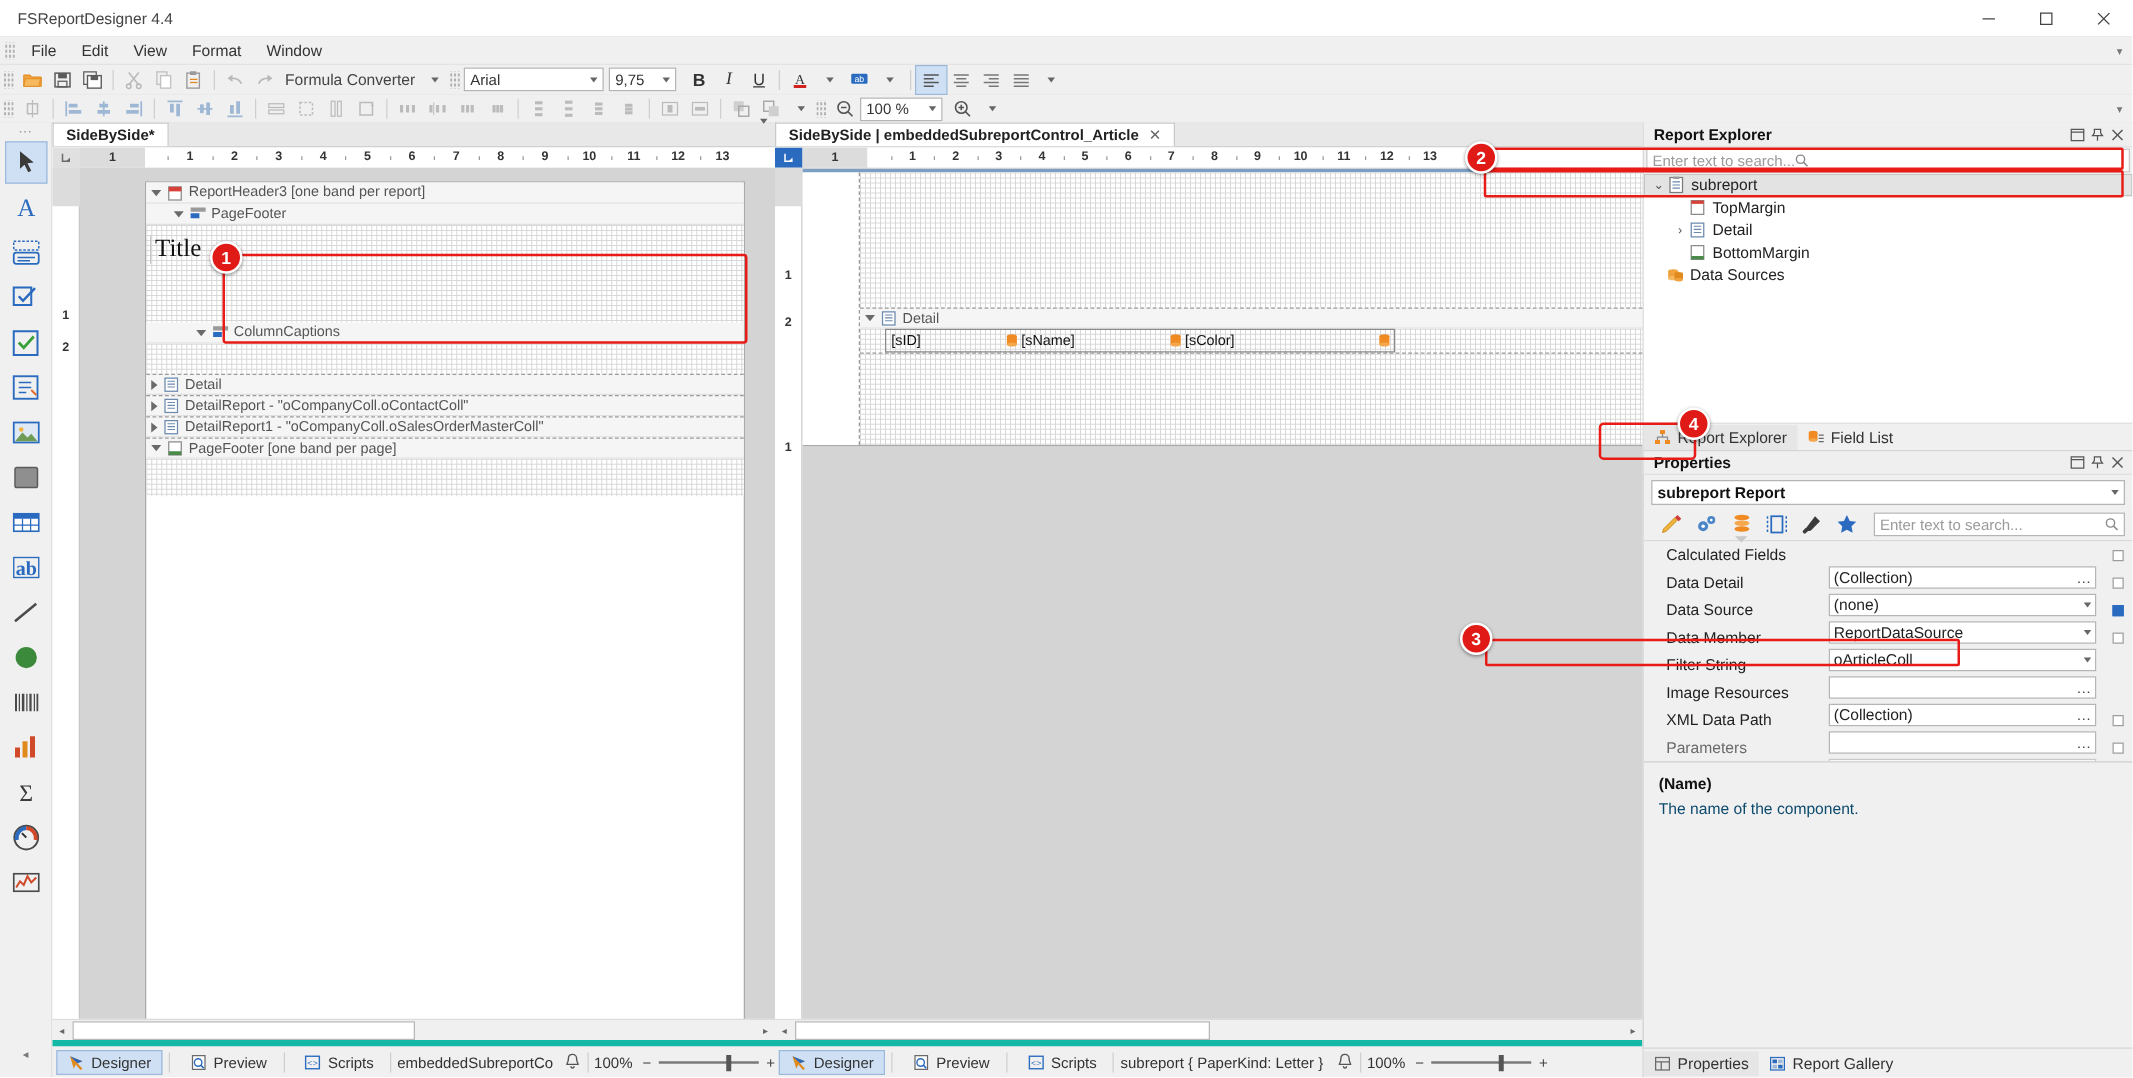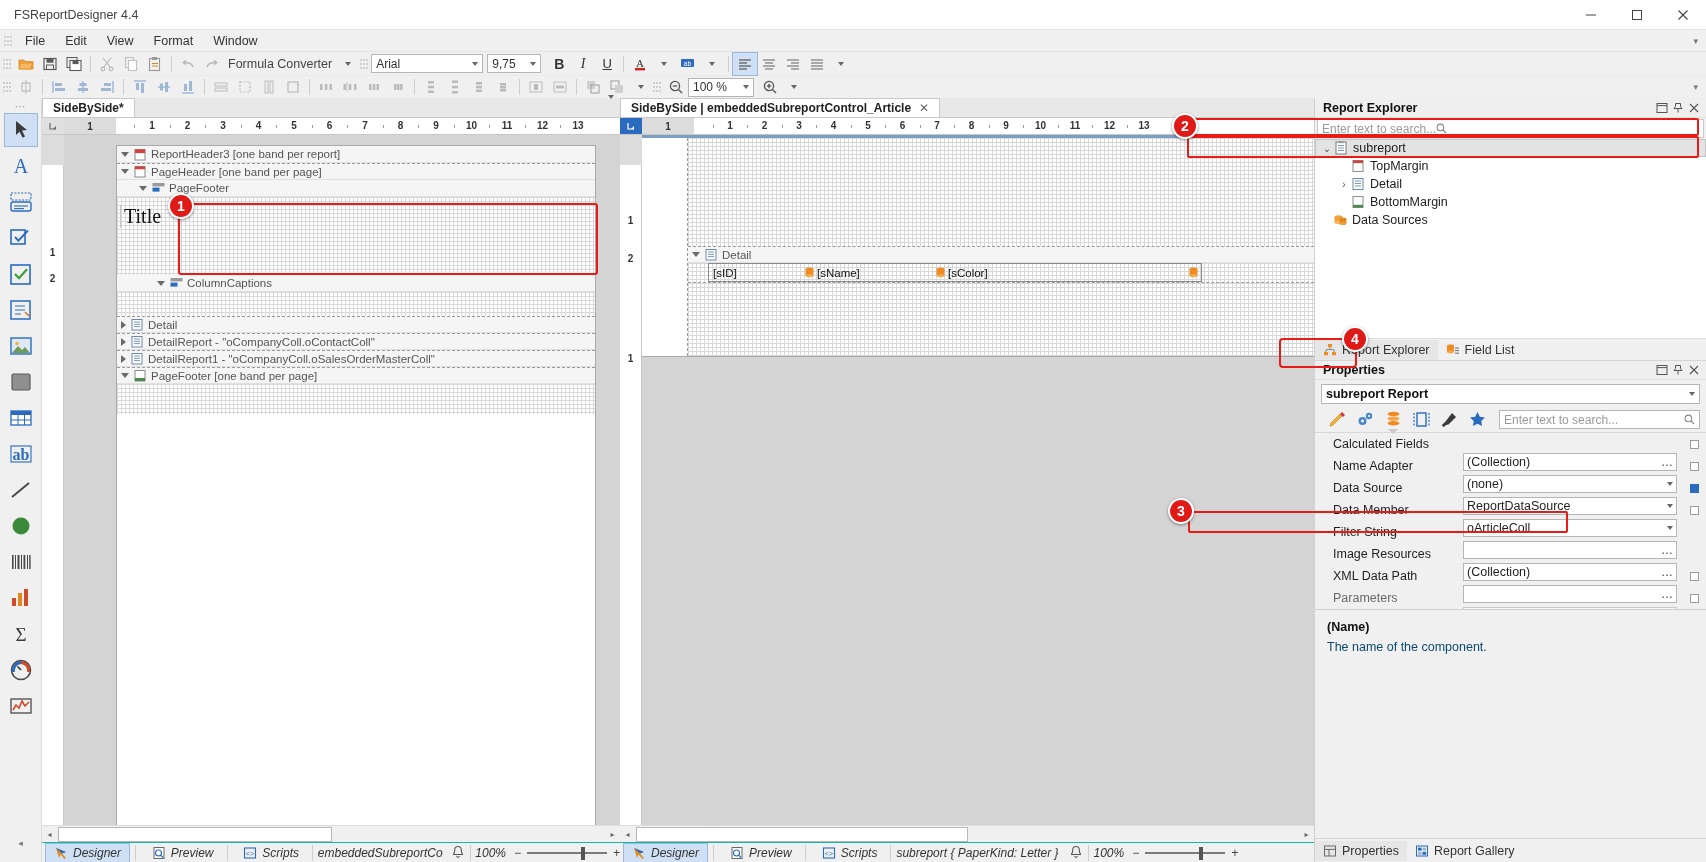--- a/index.html
+++ b/index.html
@@ -92,22 +92,22 @@
           background:#e01b17; color:#fff; font-size:14px; font-weight:bold;
           display:flex;align-items:center;justify-content:center;
           border:2px solid #ffffff; box-shadow:0 1px 3px rgba(0,0,0,.45); z-index:60; }
   .selbox{ position:absolute; border:1px solid #7a8fa6; background:#ededed; }
   .handle{ position:absolute; width:5px;height:5px;background:#4a6f99; }
   .hscrollbar{ height:17px; background:#f0f0f0; display:flex; align-items:center;
                border-top:1px solid #dcdcdc; }
   .sbarrow{ width:15px;height:15px; display:flex;align-items:center;justify-content:center;
             background:#f0f0f0; color:#666; font-size:8px;}
   .sbtrack{ flex:1; height:15px; background:#fff; border:1px solid #b8b8b8; margin:0 1px;}
-  .statusbar{ height:20px; background:#f0f0f0; display:flex; align-items:center;
-              border-top:1px solid #14b8a6; font-size:12px; color:#333;font-style:italic; }
+  .statusbar{ height:30px; background:#f0f0f0; display:flex; align-items:center;
+              border-top:5px solid #14b8a6; font-size:12px; color:#333; }
   .stab{ display:flex; align-items:center; padding:2px 8px; height:20px; margin-left:3px;}
   .stab.sel{ background:#cfe0f5; border:1px solid #9bb9db; }
   .ssep{ width:1px;height:16px;background:#cfcfcf;margin:0 5px;}
   .zoomslider{ display:flex; align-items:center; }
   .ztrack{ width:80px; height:2px; background:#7a7a7a; position:relative; margin:0 6px;}
   .zthumb{ position:absolute; width:4px;height:13px;background:#555; top:-5px; }
   
   .rightdock{ width:392px; flex:0 0 392px; display:flex; flex-direction:column;
               background:#f0f0f0; border-left:1px solid #d0d0d0; }
   .dockhdr{ height:20px; background:#efefef; display:flex; align-items:center;
@@ -709,30 +709,20 @@
             <span class="tri"></span>
             <span class="bandicon">
               <svg width="12" height="13" viewBox="0 0 12 13">
                   <rect x="1" y="1.5" width="10" height="10.5" fill="#fff" stroke="#8a8a8a" stroke-width="1"></rect>
                   <rect x="1" y="1.5" width="10" height="3.6" fill="#d8413a"></rect>
                 </svg>
             </span>
             <span>ReportHeader3 [one band per report]</span>
           </div>
 
-          <div class="bandhdr">
-            <span class="tri"></span>
-            <span class="bandicon">
-              <svg width="12" height="13" viewBox="0 0 12 13">
-                  <rect x="1" y="1.5" width="10" height="10.5" fill="#fff" stroke="#8a8a8a" stroke-width="1"></rect>
-                  <rect x="1" y="1.5" width="10" height="2.8" fill="#d8413a"></rect>
-                </svg>
-            </span>
-            <span>PageHeader [one band per page]</span>
-          </div>
 
           <div class="bandhdr" style="border-top:none;padding-left:22px;">
             <span class="tri"></span>
             <span class="bandicon">
               <svg width="13" height="11" viewBox="0 0 13 11">
                   <rect x="0.5" y="1" width="12" height="3.4" fill="#9a9a9a"></rect>
                   <rect x="0.5" y="5.6" width="7" height="4" fill="#2a6bbf"></rect>
                 </svg>
             </span>
             <span>PageFooter</span>
@@ -933,21 +923,21 @@
                       <g stroke="#6a89ad" stroke-width=".9">
                         <line x1="3" y1="4" x2="9" y2="4"></line>
                         <line x1="3" y1="6.3" x2="9" y2="6.3"></line>
                         <line x1="3" y1="8.6" x2="9" y2="8.6"></line>
                       </g>
                     </svg>
                 </span>
                 <span>Detail</span>
               </div>
               <div class="gridarea" style="height:20px;position:relative;border-bottom:1px dashed #9a9a9a;">
-                <div style="position:absolute;left:20px;top:0;width:494px;height:19px;border:1px solid #8a8a8a;background:transparent;display:flex;align-items:center;">
+                <div style="position:absolute;left:20px;top:0;width:408px;height:19px;border:1px solid #8a8a8a;background:transparent;display:flex;align-items:center;">
                   <div style="width:96px;padding-left:4px;font-size:11.5px;color:#111;">[sID]</div>
                   <span>
                       <svg width="9" height="11" viewBox="0 0 9 11">
                         <ellipse cx="4.5" cy="2" rx="4" ry="1.6" fill="#ef8b22"></ellipse>
                         <rect x="0.5" y="2" width="8" height="6.6" fill="#ef8b22"></rect>
                         <ellipse cx="4.5" cy="8.6" rx="4" ry="1.6" fill="#f5a74e"></ellipse>
                       </svg>
                     </span>
                   <div style="width:122px;padding-left:3px;font-size:11.5px;color:#111;">[sName]</div>
                   <span>
@@ -1234,21 +1224,21 @@
             <div class="pname">Calculated Fields</div>
             <div class="pval">
               <span>(Collection)</span>
               <span style="color: rgb(68, 68, 68); font-size: 12px;">…</span>
             </div>
             <div class="pext">
               <span class="psq"></span>
             </div>
           </div>
           <div class="prow">
-            <div class="pname">Name Adapter</div>
+            <div class="pname">Data Detail</div>
             <div class="pval">
               <span>(none)</span>
               <span class="caret"></span>
             </div>
             <div class="pext">
               <span class="psq"></span>
             </div>
           </div>
           <div class="prow">
             <div class="pname">Data Source</div>

